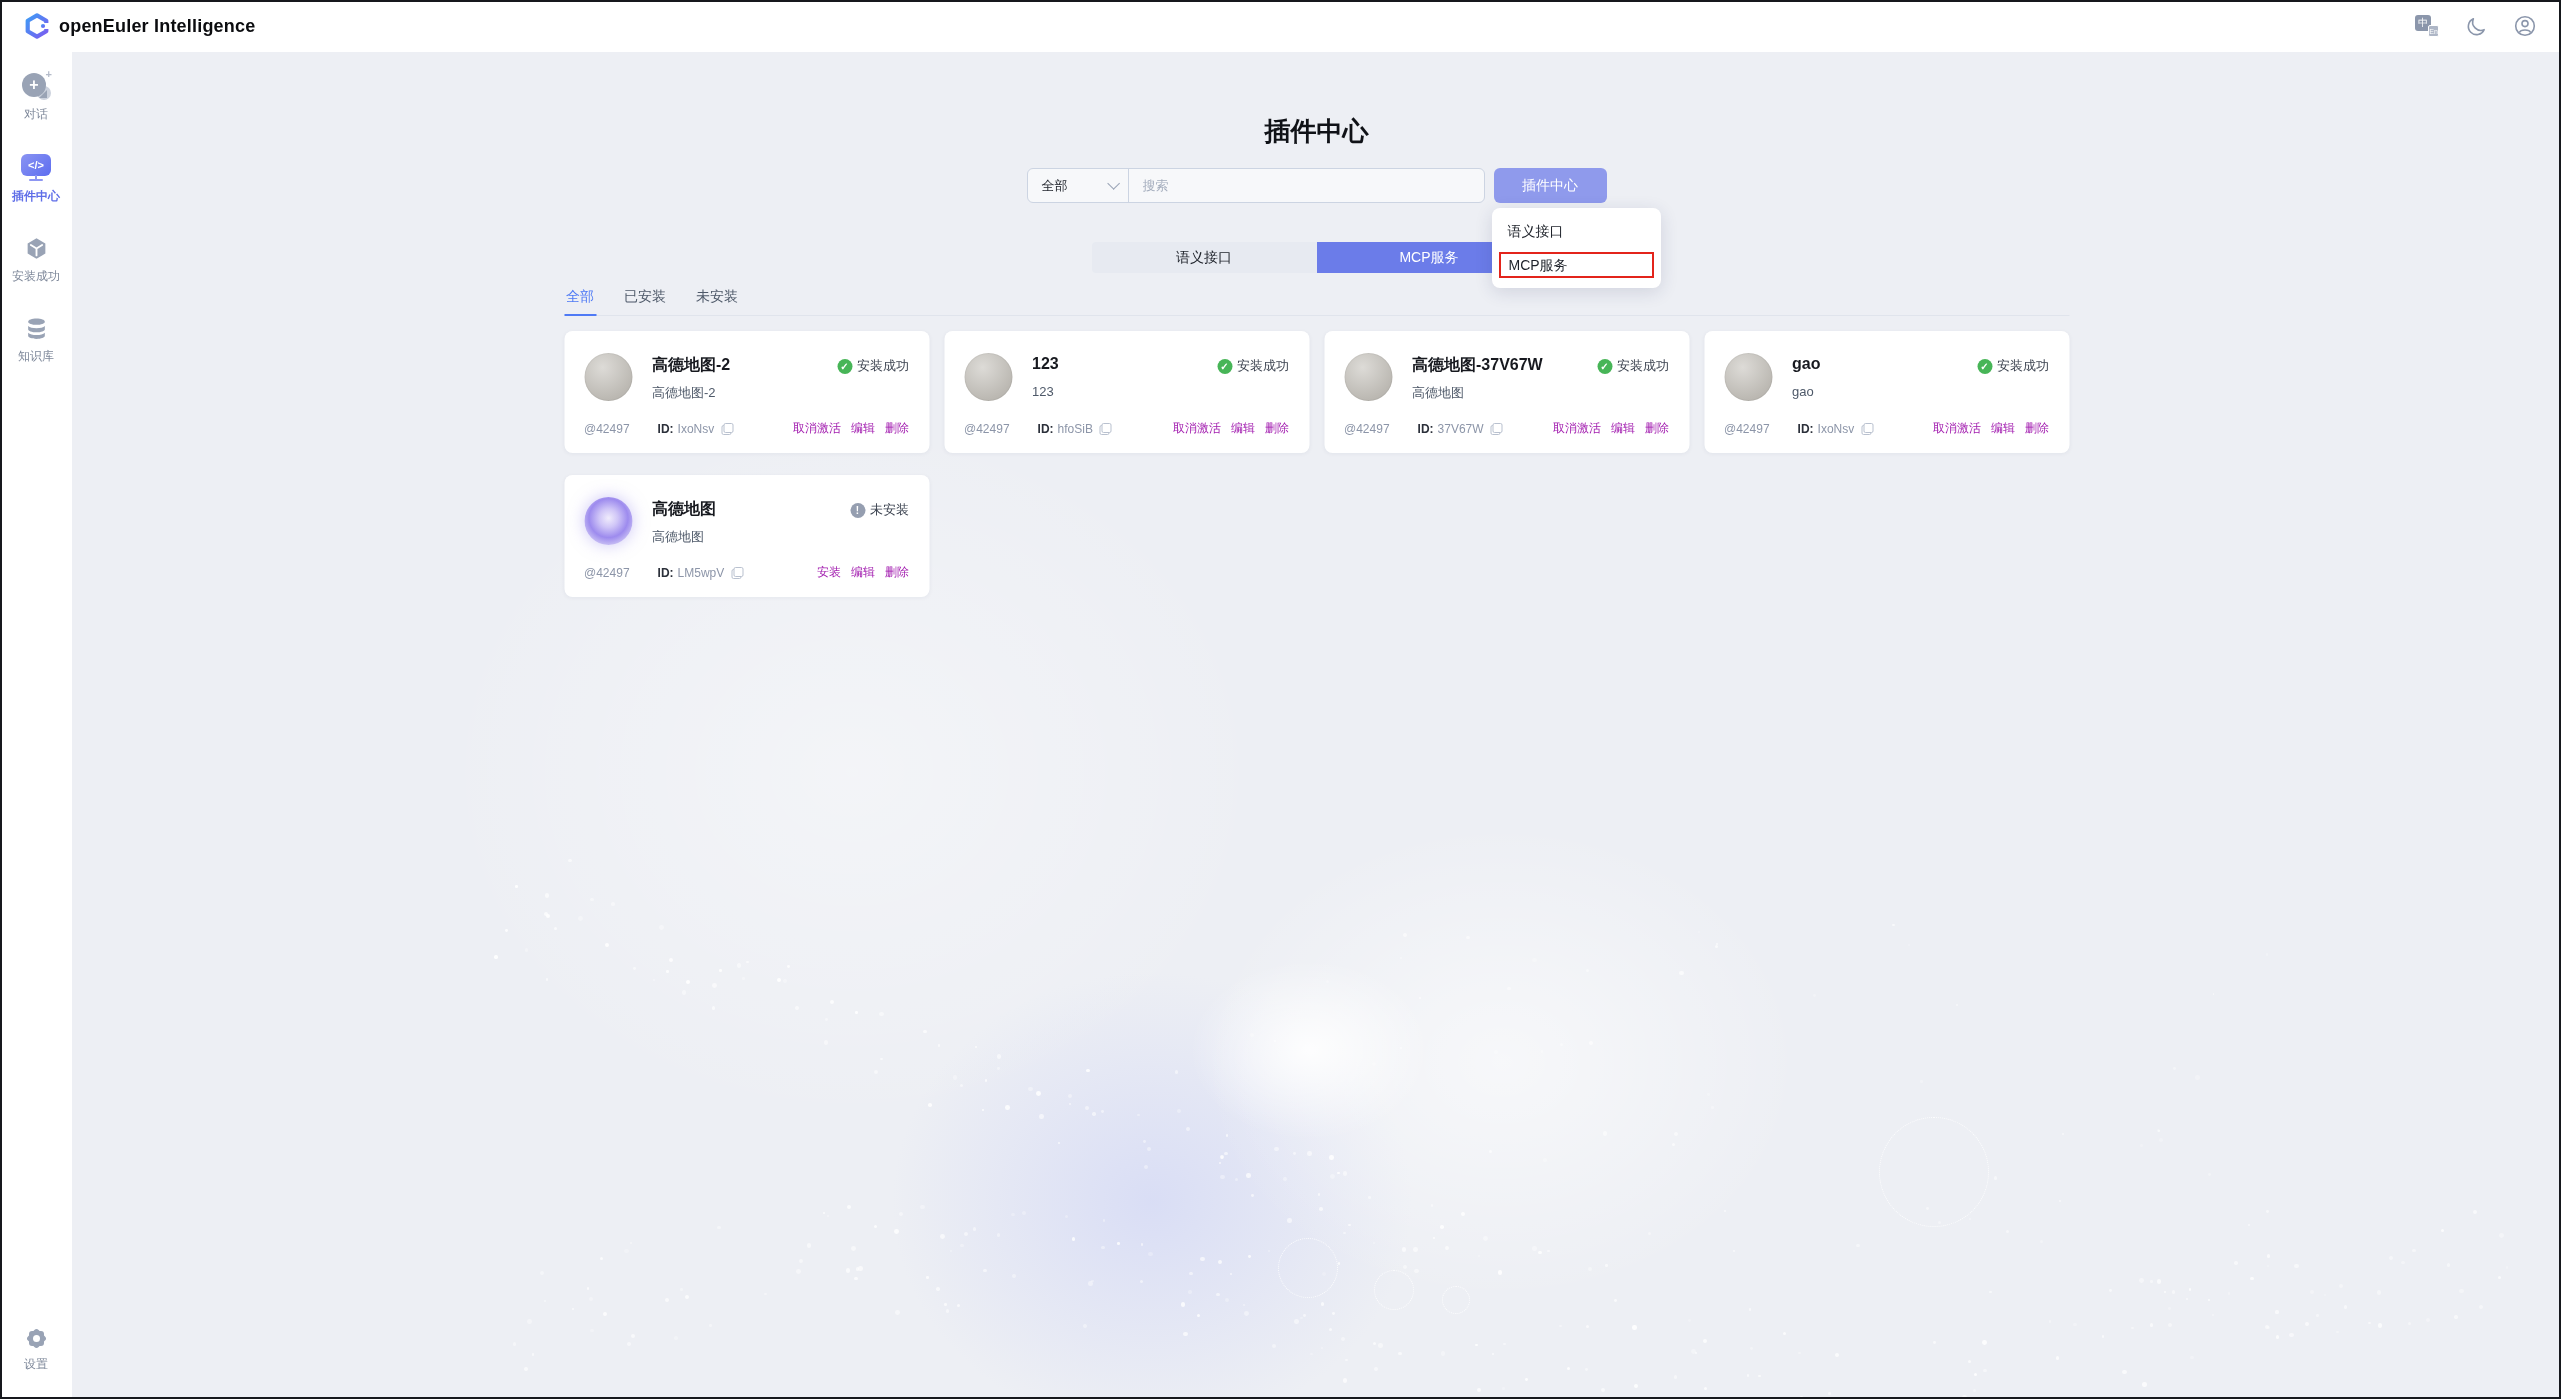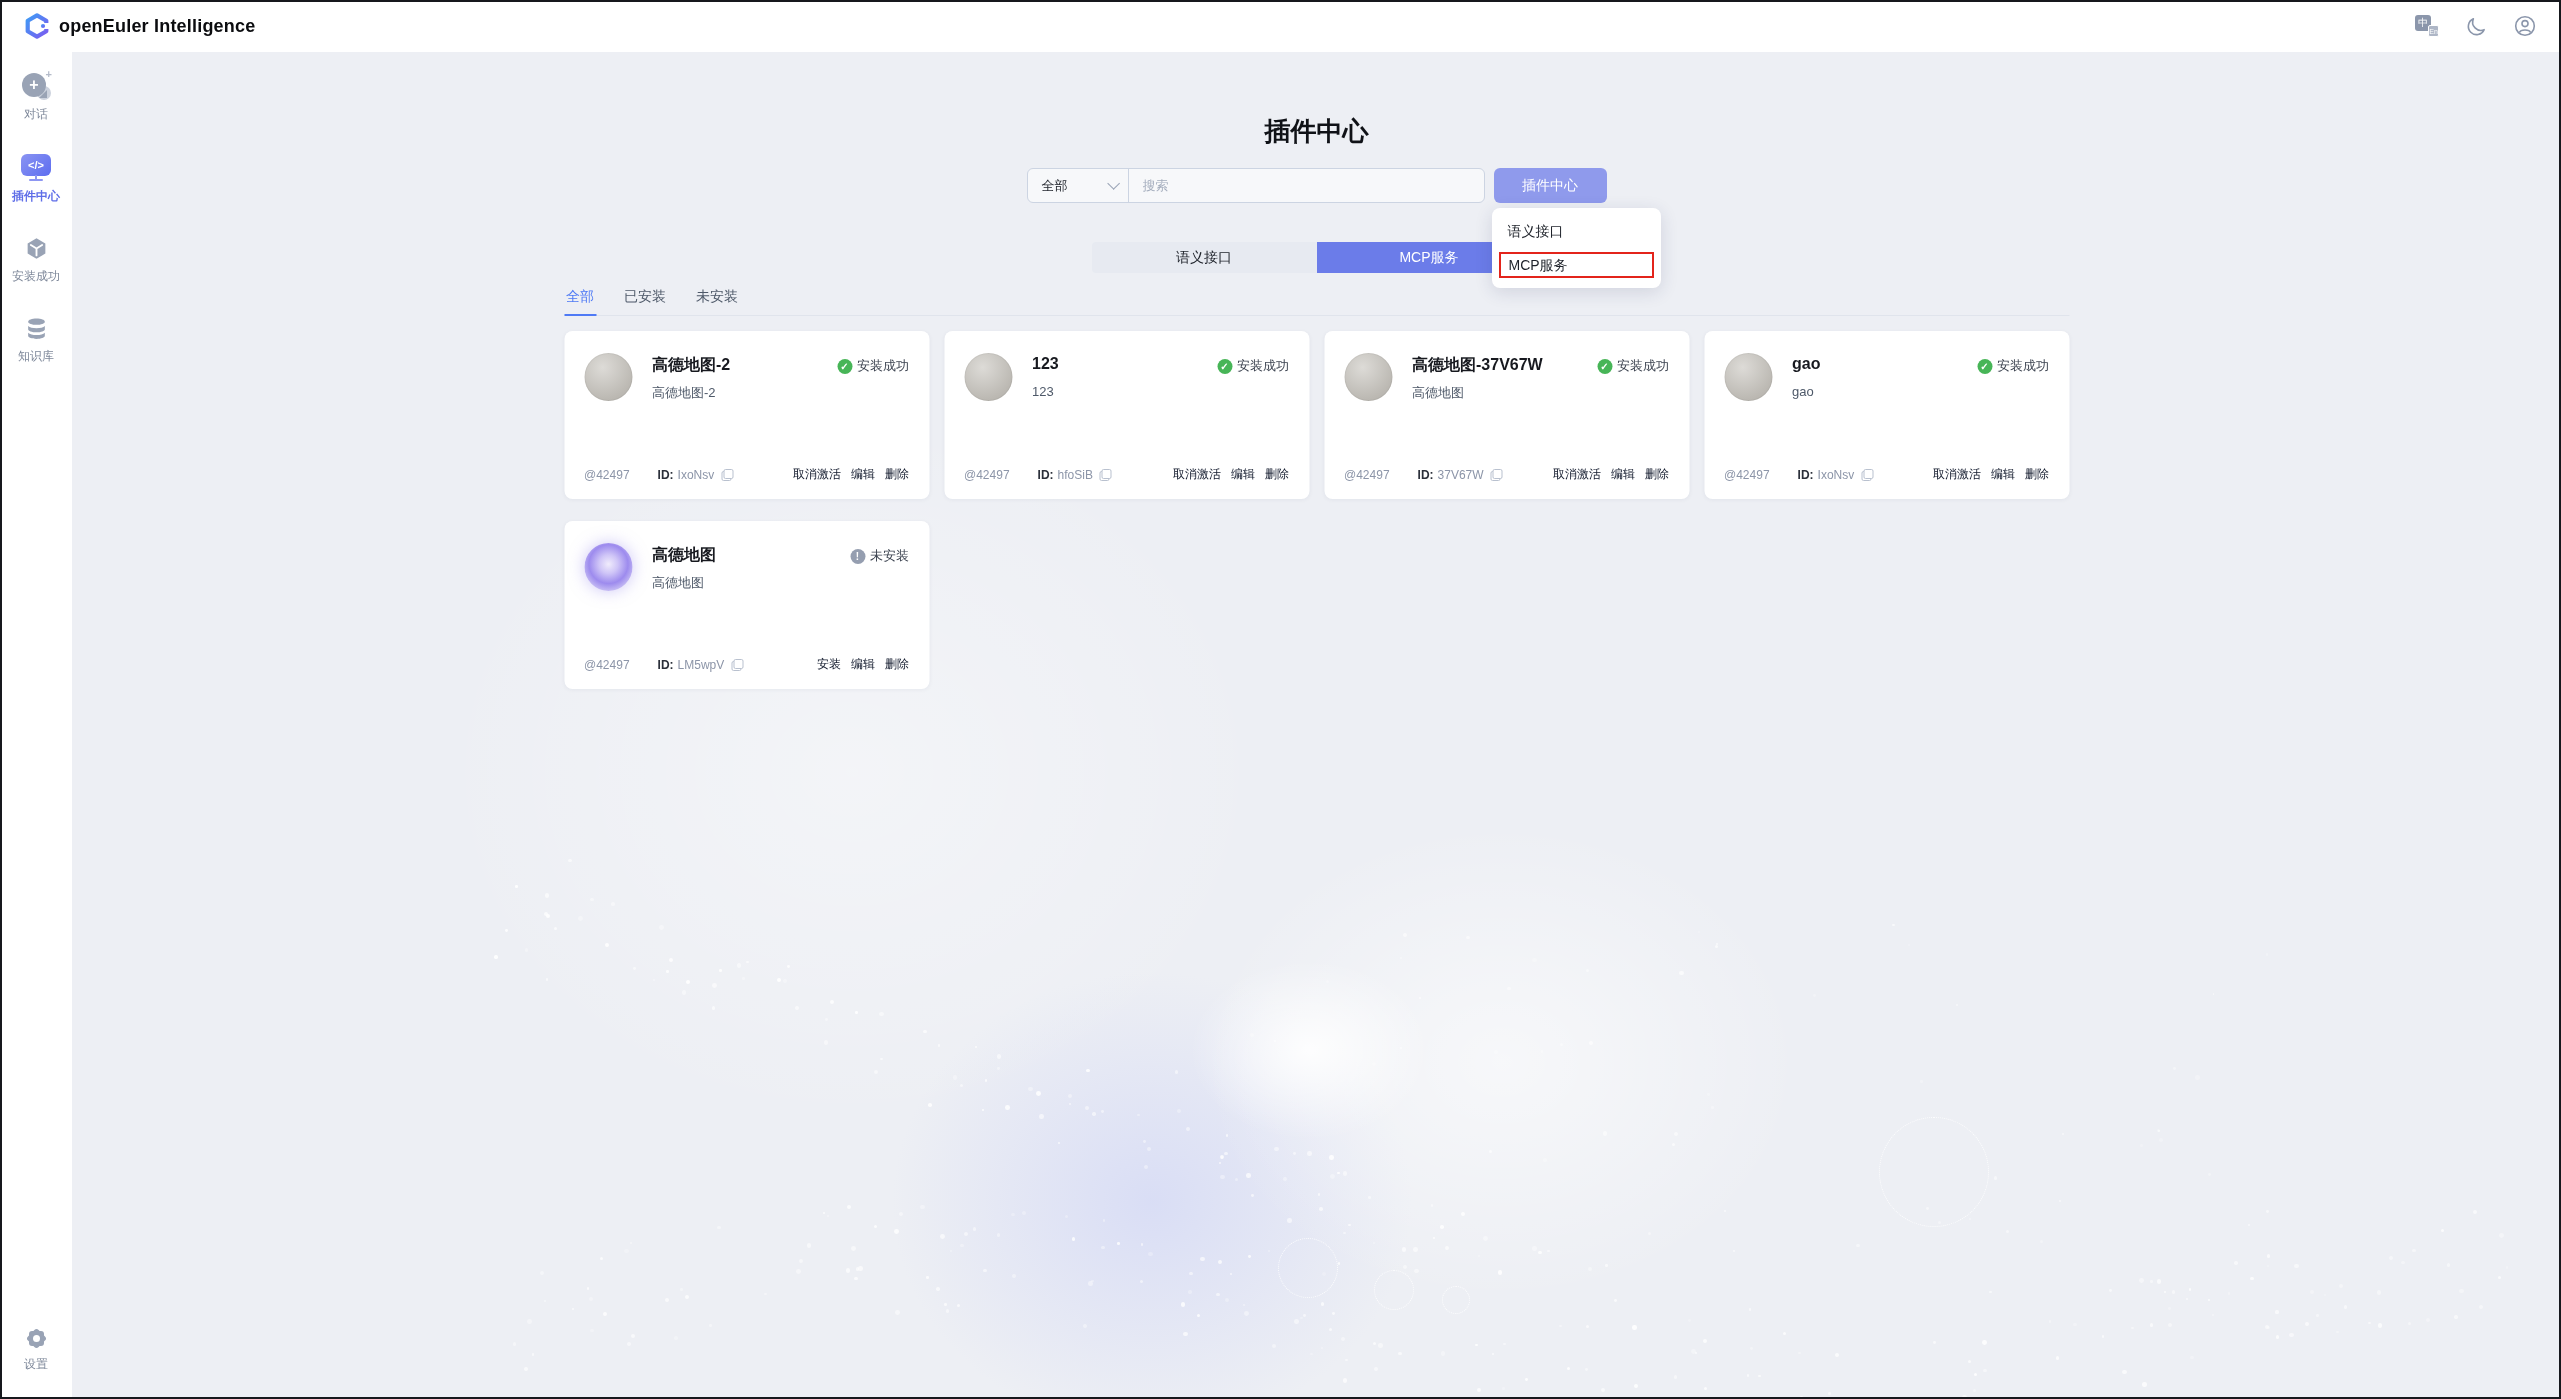--- a/index.html
+++ b/index.html
@@ -107,21 +107,21 @@
 
   .install-tabs { position:absolute; top:236px; left:50%; transform:translateX(-50%); width:1505px;
     display:flex; gap:26px; border-bottom:1px solid #e0e4ec; padding-bottom:9px; z-index:5; }
   .itab { position:relative; font-size:14px; color:#4e5969; cursor:pointer; padding:0 2px; }
   .itab.active { color:#4f7af5; }
   .itab.active::after { content:""; position:absolute; left:0; right:0; bottom:-10px; height:2px; background:#4f7af5; }
 
   
   .card-grid { position:absolute; top:279px; left:50%; transform:translateX(-50%); width:1505px;
     display:grid; grid-template-columns:repeat(4,365px); gap:22px 15px; z-index:5; }
-  .card { position:relative; width:365px; height:168px; background:#fff; border-radius:8px;
+  .card { position:relative; width:365px; height:122px; background:#fff; border-radius:8px;
     box-shadow:0 1px 4px rgba(25,35,70,.05); }
   .avatar { position:absolute; left:20px; top:22px; width:48px; height:48px; border-radius:50%; }
   .avatar.gray { background:radial-gradient(circle at 38% 30%, #dddbd7, #bcb9b3 70%, #aeaba5);
     box-shadow:inset 0 0 0 1px rgba(0,0,0,.04); }
   .avatar.purple { background:radial-gradient(circle at 50% 44%, #f0ecfc 0%, #cfc5f7 26%, #9d8bee 54%, #c9c0f4 76%, #eeecfa 100%);
     box-shadow:0 0 16px rgba(158,146,240,.5); }
   .card-title { position:absolute; left:88px; top:24px; font-size:16px; font-weight:bold; color:#17191f; }
   .card-sub { position:absolute; left:88px; top:53px; font-size:13px; color:#4e5969; }
   .status { position:absolute; right:20px; top:26px; display:flex; align-items:center; gap:5px;
     font-size:13px; color:#3c4350; }
@@ -134,21 +134,21 @@
   .card-footer { position:absolute; left:20px; right:20px; bottom:16px; display:flex; align-items:center;
     font-size:12px; color:#8c95a8; }
   .id-group { margin-left:28px; display:flex; align-items:center; gap:4px; }
   .id-label { color:#2b303a; font-weight:bold; }
   .copy-icon { position:relative; width:12px; height:12px; margin-left:3px; cursor:pointer; }
   .copy-icon::before { content:""; position:absolute; left:0; bottom:0; width:8px; height:8px;
     border:1px solid #b9c1cf; border-radius:2px; }
   .copy-icon::after { content:""; position:absolute; right:0; top:0; width:8px; height:8px;
     border:1px solid #b9c1cf; border-radius:2px; background:#fff; }
   .actions { margin-left:auto; display:flex; gap:10px; }
-  .actions span { color:#0f172a; cursor:pointer; }
+  .actions span { color:#a21caf; cursor:pointer; }
 </style>
 </head>
 <body>
 
 <header class="topbar">
   <div class="logo-wrap">
     <svg width="26" height="26" viewBox="0 0 26 26">
       <defs>
         <linearGradient id="lg" x1="0" y1="0" x2="1" y2="1">
           <stop offset="0" stop-color="#3f9bf5"></stop>

